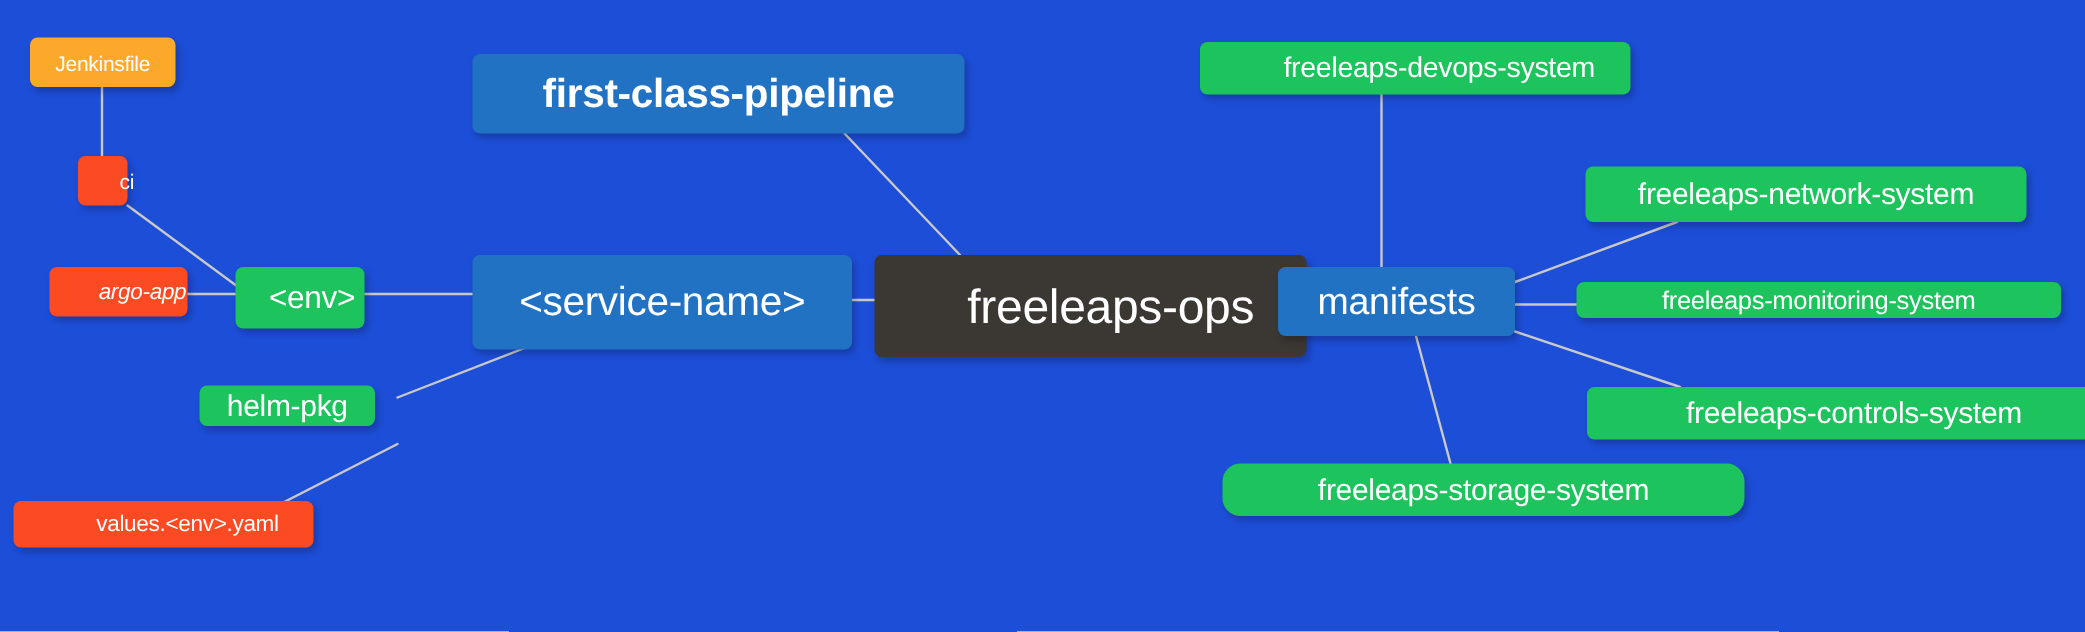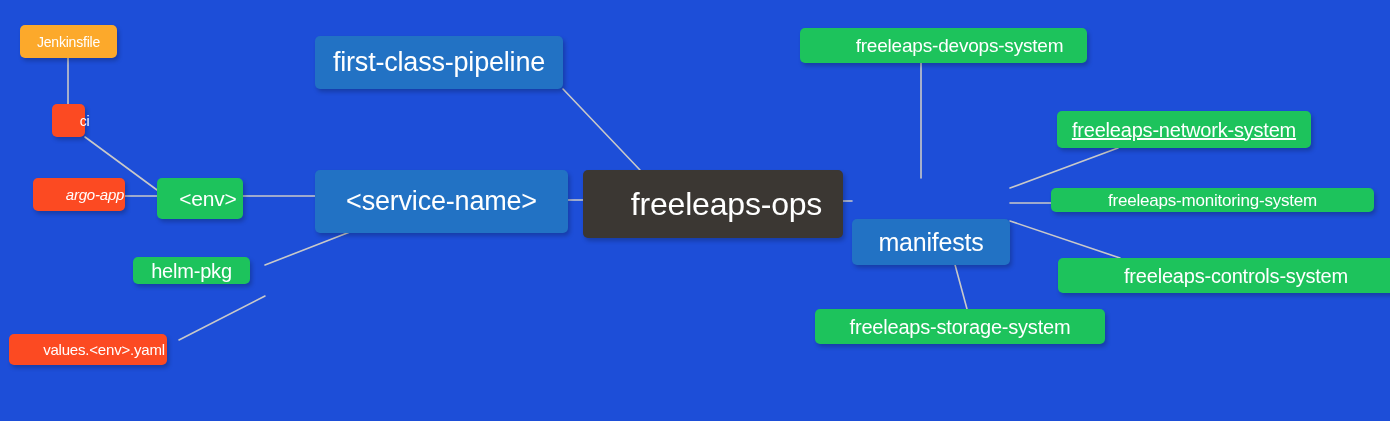--- a/index.html
+++ b/index.html
@@ -78,44 +78,44 @@
       </div>
       <div class="node n-red" style="left: 33px; top: 178px; width: 92px; height: 33px; font-size: 15px; font-style: italic;">
         <span class="node-label">argo-app</span>
       </div>
       <div class="node n-green" style="left: 157px; top: 178px; width: 86px; height: 41px; font-size: 21px; padding-left: 16px;">
         <span class="node-label">&lt;env&gt;</span>
       </div>
       <div class="node n-green" style="left: 133px; top: 257px; width: 117px; height: 27px; font-size: 20px;">
         <span class="node-label">helm-pkg</span>
       </div>
-      <div class="node n-red" style="left: 9px; top: 334px; width: 158px; height: 31px; font-size: 15px;">
+      <div class="node n-red" style="left: 9px; top: 334px; width: 200px; height: 31px; font-size: 15px;">
         <span class="node-label">values.&lt;env&gt;.yaml</span>
       </div>
-      <div class="node n-blue" style="left: 315px; top: 36px; width: 248px; height: 53px; font-size: 27px;">
+      <div class="node n-blue" style="left: 315px; top: 36px; width: 328px; height: 53px; font-size: 27px; font-weight: bold;">
         <span class="node-label">first-class-pipeline</span>
       </div>
       <div class="node n-blue" style="left: 315px; top: 170px; width: 253px; height: 63px; font-size: 27px;">
         <span class="node-label">&lt;service-name&gt;</span>
       </div>
-      <div class="node n-root" style="left: 583px; top: 170px; width: 260px; height: 68px; font-size: 32px; padding-left: 27px;">
+      <div class="node n-root" style="left: 583px; top: 170px; width: 288px; height: 68px; font-size: 32px; padding-left: 27px;">
         <span class="node-label">freeleaps-ops</span>
       </div>
-      <div class="node n-blue" style="left: 852px; top: 178px; width: 158px; height: 46px; font-size: 25px; margin-top: 41px;">
+      <div class="node n-blue" style="left: 852px; top: 178px; width: 158px; height: 46px; font-size: 25px;">
         <span class="node-label">manifests</span>
       </div>
       <div class="node n-green" style="left: 800px; top: 28px; width: 287px; height: 35px; font-size: 19px; padding-left: 32px;">
         <span class="node-label">freeleaps-devops-system</span>
       </div>
-      <div class="node n-green" style="left: 1057px; top: 111px; width: 254px; height: 37px; font-size: 20px; text-decoration: underline;">
+      <div class="node n-green" style="left: 1057px; top: 111px; width: 294px; height: 37px; font-size: 20px;">
         <span class="node-label">freeleaps-network-system</span>
       </div>
       <div class="node n-green" style="left: 1051px; top: 188px; width: 323px; height: 24px; font-size: 17px;">
         <span class="node-label">freeleaps-monitoring-system</span>
       </div>
       <div class="node n-green" style="left: 1058px; top: 258px; width: 356px; height: 35px; font-size: 20px;">
         <span class="node-label">freeleaps-controls-system</span>
       </div>
-      <div class="node n-green" style="left: 815px; top: 309px; width: 290px; height: 35px; font-size: 20px;">
+      <div class="node n-green" style="left: 815px; top: 309px; width: 348px; height: 35px; font-size: 20px; border-radius: 12px;">
         <span class="node-label">freeleaps-storage-system</span>
       </div>
     </div>
 </div>
 
 </body></html>

